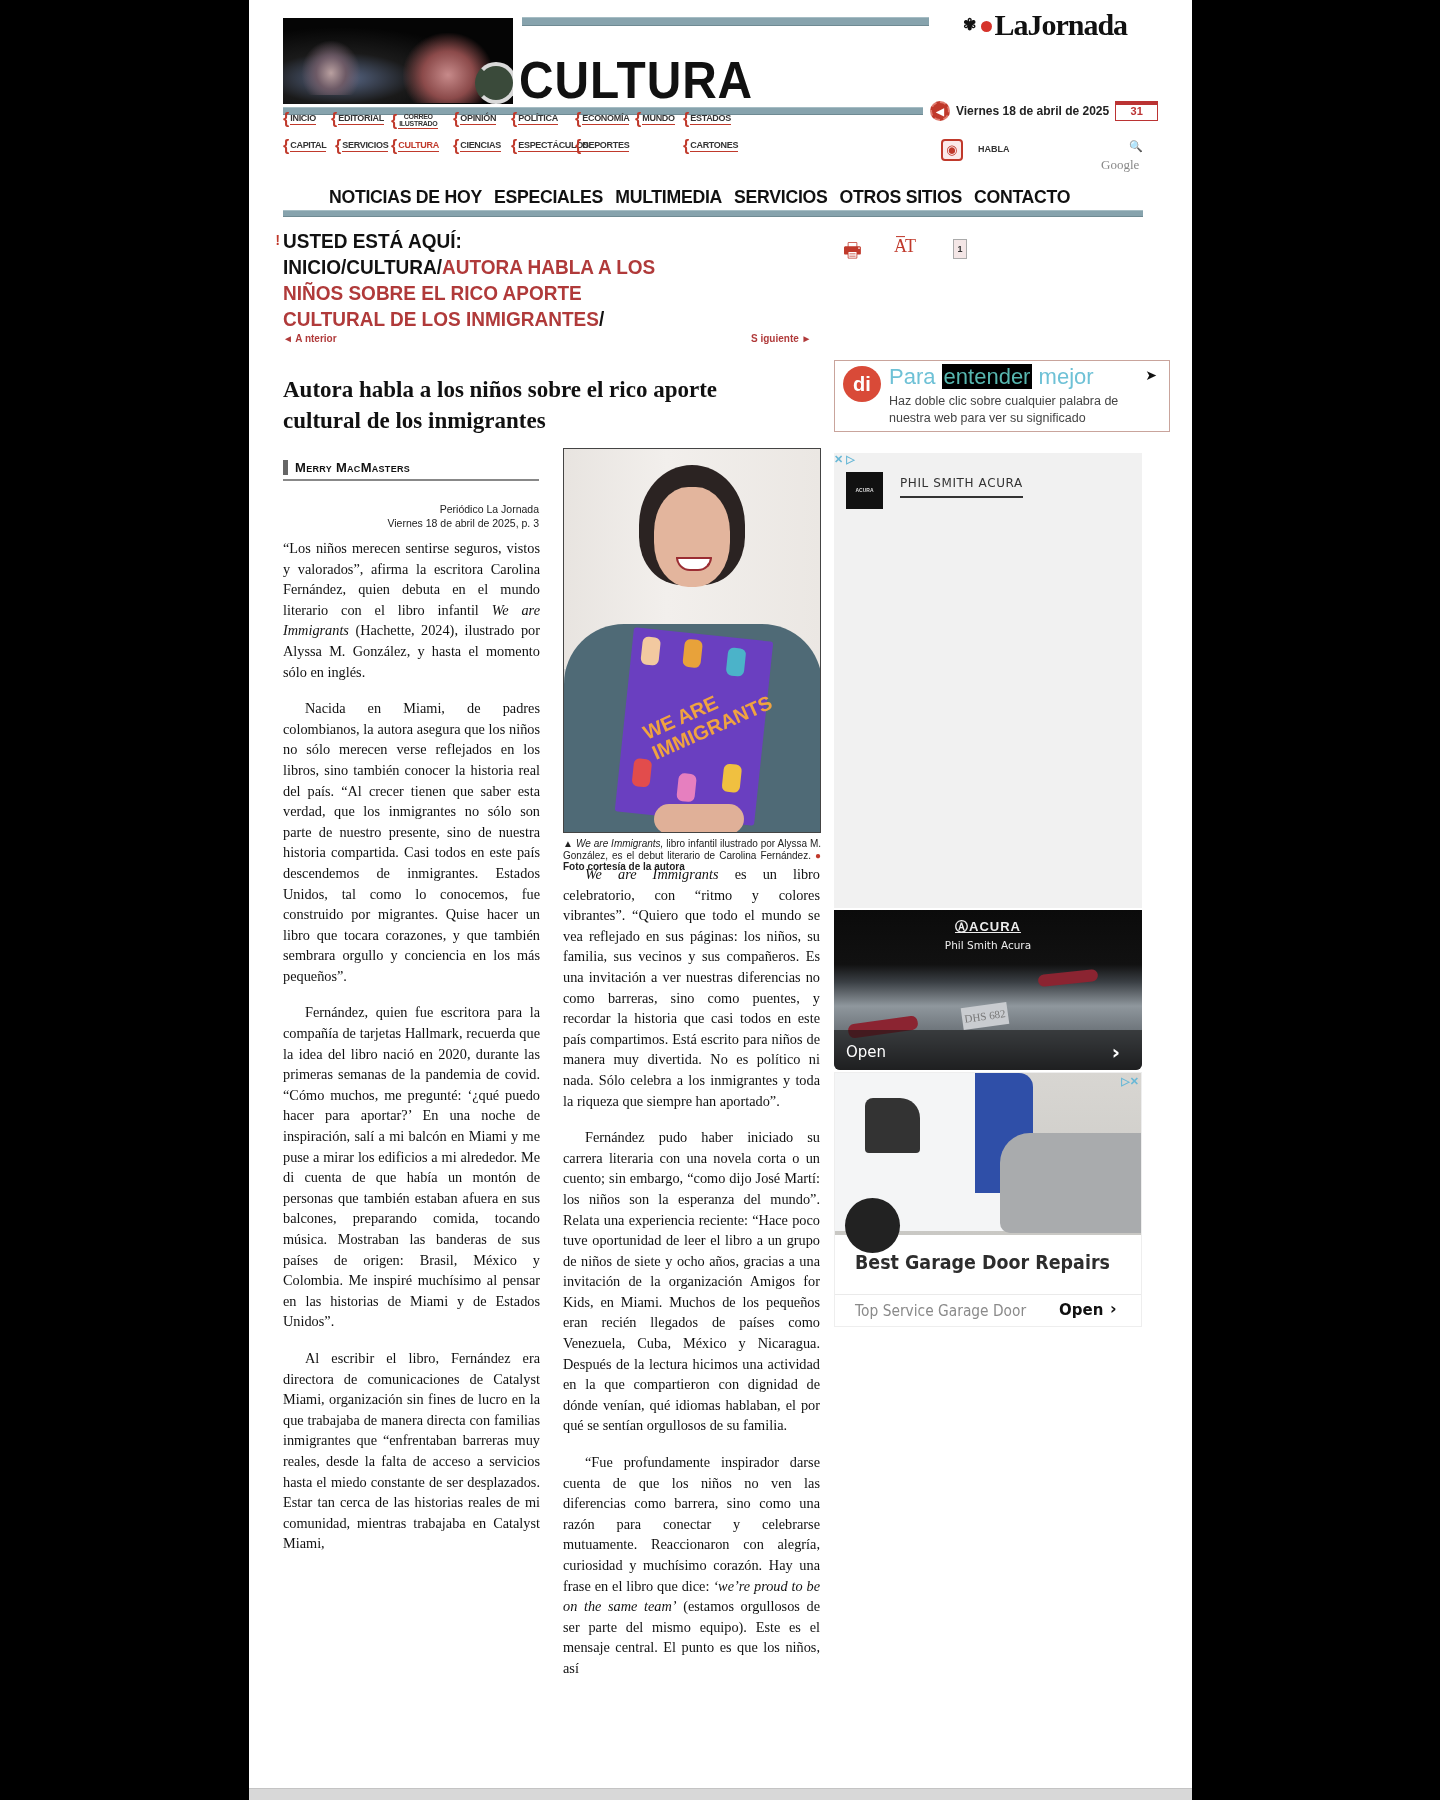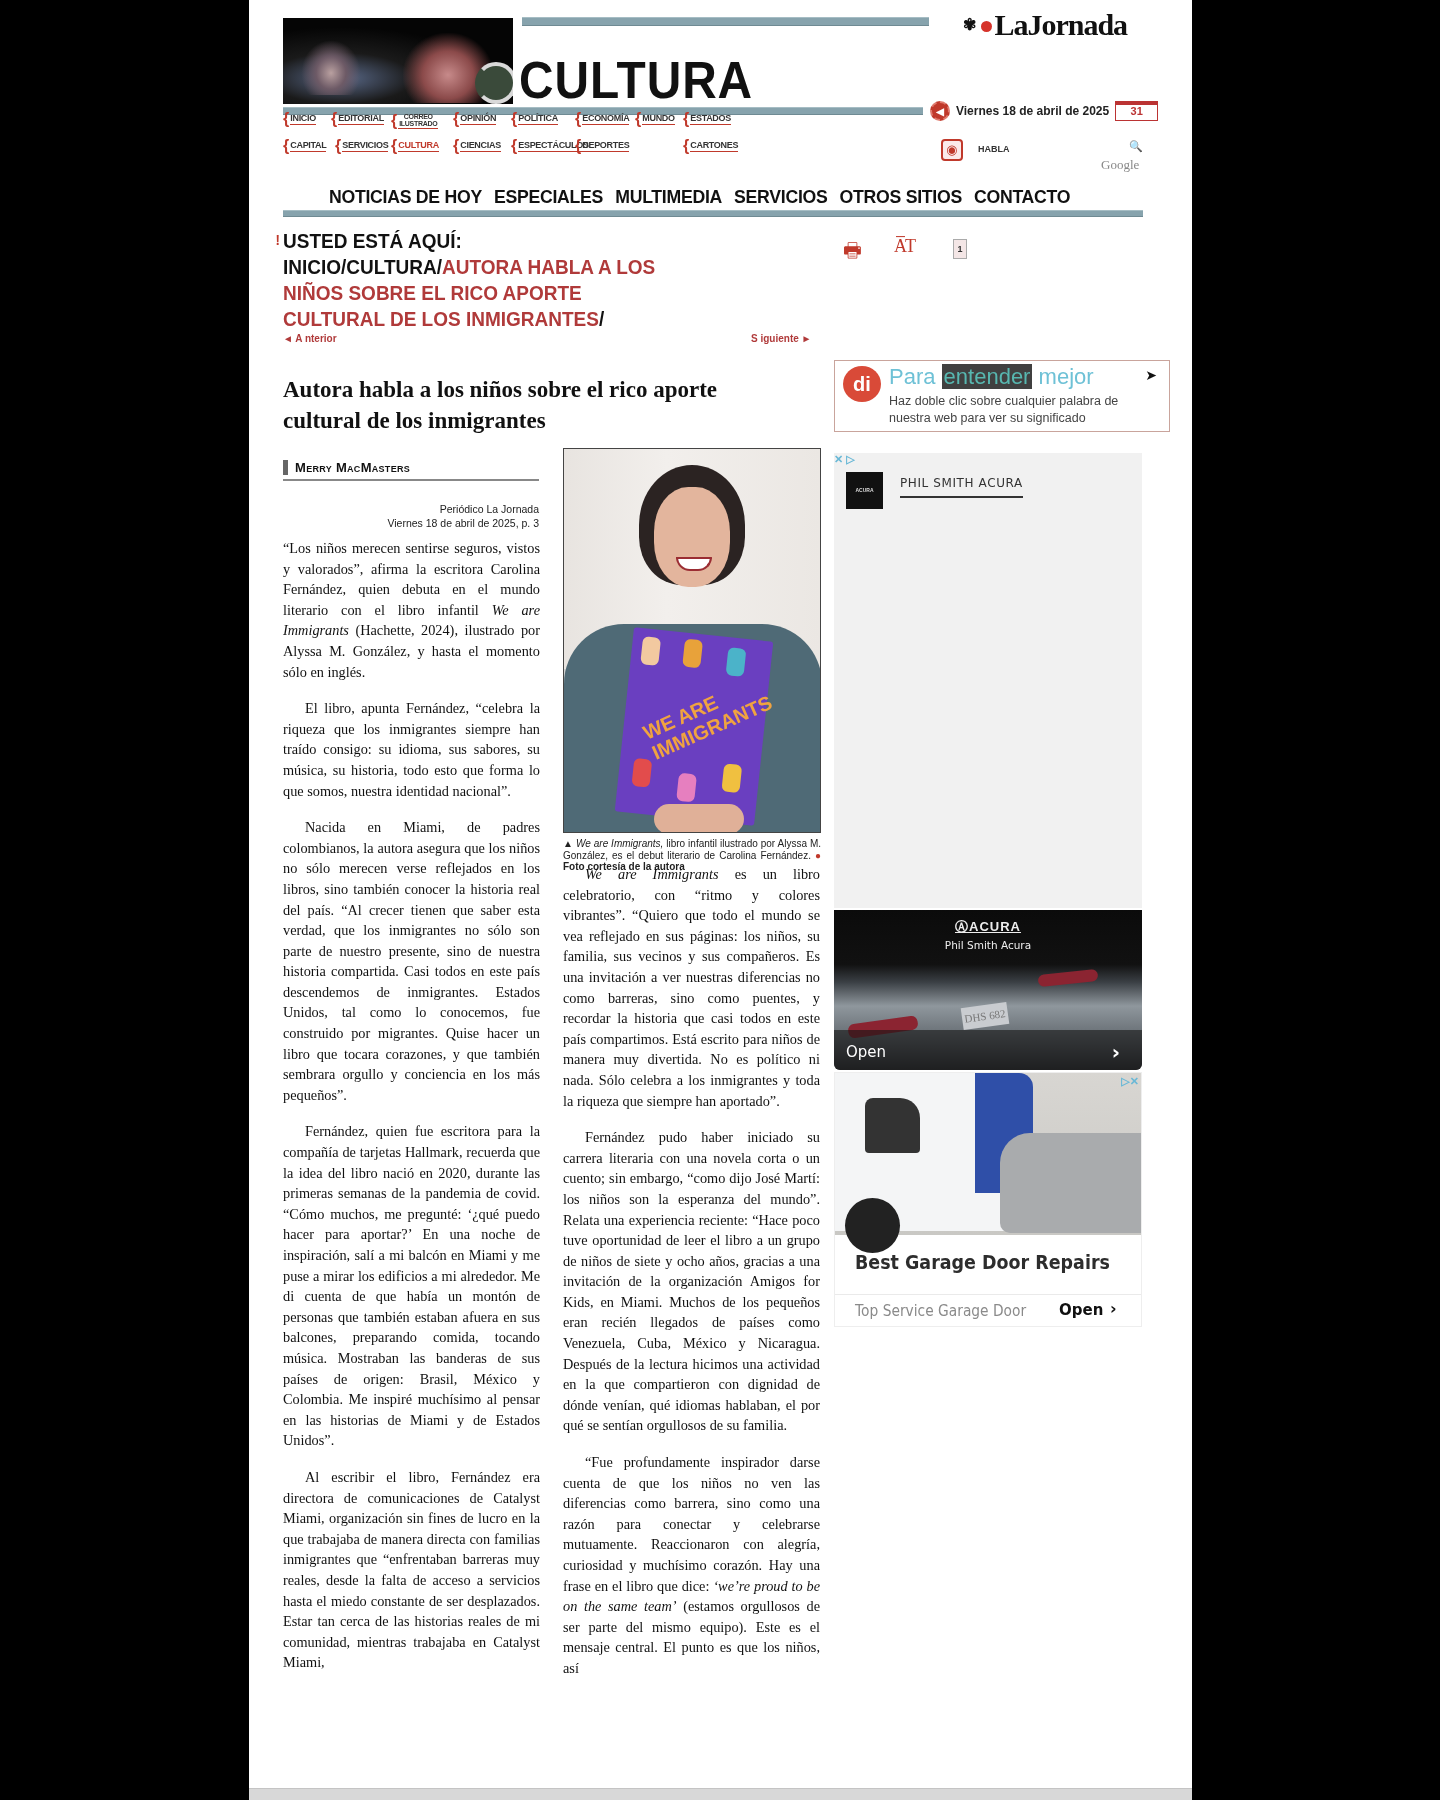--- a/index.html
+++ b/index.html
@@ -51,21 +51,21 @@
   .photo .book{position:absolute;left:60px;top:185px;width:140px;height:185px;background:#6a3fc0;transform:rotate(6deg);border-radius:3px;}
   .photo .book .t{position:absolute;left:18px;top:60px;font:bold 20px/22px "Liberation Sans",sans-serif;color:#f0a340;transform:rotate(-30deg);}
   .photo .book .k{position:absolute;width:18px;height:28px;border-radius:6px;}
   .photo .hands{position:absolute;left:90px;top:355px;width:90px;height:30px;border-radius:20px;background:#e0b098;}
   .caption{left:314px;top:838px;width:258px;font:10px/11.5px "Liberation Sans",sans-serif;color:#222;text-align:justify;}
   .caption b{font-weight:bold;}
   
   .di{left:585px;top:360px;width:336px;height:72px;border:1px solid #c9a49c;box-sizing:border-box;}
   .di .bubble{position:absolute;left:8px;top:5px;width:38px;height:36px;border-radius:50%;background:#d94a38;color:#fff;font:bold 20px/36px "Liberation Sans",sans-serif;text-align:center;}
   .di .title{position:absolute;left:54px;top:2px;font:22px/28px "Liberation Sans",sans-serif;color:#6ec1d6;}
-  .di .title .hl{background:#404040;color:#57b7b0;padding:0 2px;}
+  .di .title .hl{background:#000000;color:#57b7b0;padding:0 2px;}
   .di .sub{position:absolute;left:54px;top:32px;font:12.5px/16.5px "Liberation Sans",sans-serif;color:#444;}
   .di .cursor{position:absolute;right:12px;top:6px;font-size:14px;color:#111;}
   .ad1{left:585px;top:453px;width:308px;height:455px;background:#f1f1f1;}
   .adchoices{font:bold 11px "Liberation Sans",sans-serif;color:#69b8d6;}
   .ad1 .brandbox{position:absolute;left:12px;top:19px;width:37px;height:37px;background:#111;color:#ddd;font:bold 5px/37px "Liberation Sans",sans-serif;text-align:center;}
   .ad1 .brand{position:absolute;left:66px;top:23px;font:12px "DejaVu Sans",sans-serif;color:#333;letter-spacing:0.6px;border-bottom:2px solid #333;padding-bottom:6px;}
   .ad1 .big{position:absolute;left:12px;top:66px;width:290px;font:44px/58px "DejaVu Sans",sans-serif;color:#2d2d2d;letter-spacing:-0.5px;}
   .ad1 .desc{position:absolute;left:12px;top:262px;width:290px;font:19px/31px "DejaVu Sans",sans-serif;color:#444;}
   .ad2{left:585px;top:910px;width:308px;height:160px;background:linear-gradient(180deg,#0b0b0b 0%,#111 34%,#3a3f44 45%,#8f979d 60%,#6f767c 75%,#2f3134 100%);border-radius:0 0 6px 6px;overflow:hidden;}
   .ad2 .acura{position:absolute;left:0;top:8px;width:308px;text-align:center;font:bold 13px "Liberation Sans",sans-serif;color:#eee;letter-spacing:1px;text-decoration:underline;}
@@ -211,21 +211,20 @@
   <div class="abs byline">
     <span class="tab"></span><span class="n">Merry MacMasters</span>
   </div>
   <div class="abs source">
     <div>Periódico La Jornada</div>
     <div>Viernes 18 de abril de 2025, p. 3</div>
   </div>
 
   <div class="col" style="left:34px;top:538px;">
     <p class="noindent"><span>“Los niños merecen sentirse seguros, vistos y valorados”, afirma la escritora Carolina Fernández, quien debuta en el mundo literario con el libro infantil </span><i>We are Immigrants</i><span> (Hachette, 2024), ilustrado por Alyssa M. González, y hasta el momento sólo en inglés.</span></p>
-    <p>El libro, apunta Fernández, “celebra la riqueza que los inmigrantes siempre han traído consigo: su idioma, sus sabores, su música, su historia, todo esto que forma lo que somos, nuestra identidad nacional”.</p>
     <p>Nacida en Miami, de padres colombianos, la autora asegura que los niños no sólo merecen verse reflejados en los libros, sino también conocer la historia real del país. “Al crecer tienen que saber esta verdad, que los inmigrantes no sólo son parte de nuestro presente, sino de nuestra historia compartida. Casi todos en este país descendemos de inmigrantes. Estados Unidos, tal como lo conocemos, fue construido por migrantes. Quise hacer un libro que tocara corazones, y que también sembrara orgullo y conciencia en los más pequeños”.</p>
     <p>Fernández, quien fue escritora para la compañía de tarjetas Hallmark, recuerda que la idea del libro nació en 2020, durante las primeras semanas de la pandemia de covid. “Cómo muchos, me pregunté: ‘¿qué puedo hacer para aportar?’ En una noche de inspiración, salí a mi balcón en Miami y me puse a mirar los edificios a mi alrededor. Me di cuenta de que había un montón de personas que también estaban afuera en sus balcones, preparando comida, tocando música. Mostraban las banderas de sus países de origen: Brasil, México y Colombia. Me inspiré muchísimo al pensar en las historias de Miami y de Estados Unidos”.</p>
     <p>Al escribir el libro, Fernández era directora de comunicaciones de Catalyst Miami, organización sin fines de lucro en la que trabajaba de manera directa con familias inmigrantes que “enfrentaban barreras muy reales, desde la falta de acceso a servicios hasta el miedo constante de ser desplazados. Estar tan cerca de las historias reales de mi comunidad, mientras trabajaba en Catalyst Miami,</p>
   </div>
 
   <div class="abs photo">
     <div class="sofa"></div>
     <div class="shirt"></div>
     <div class="hair"></div>
     <div class="face"></div>

